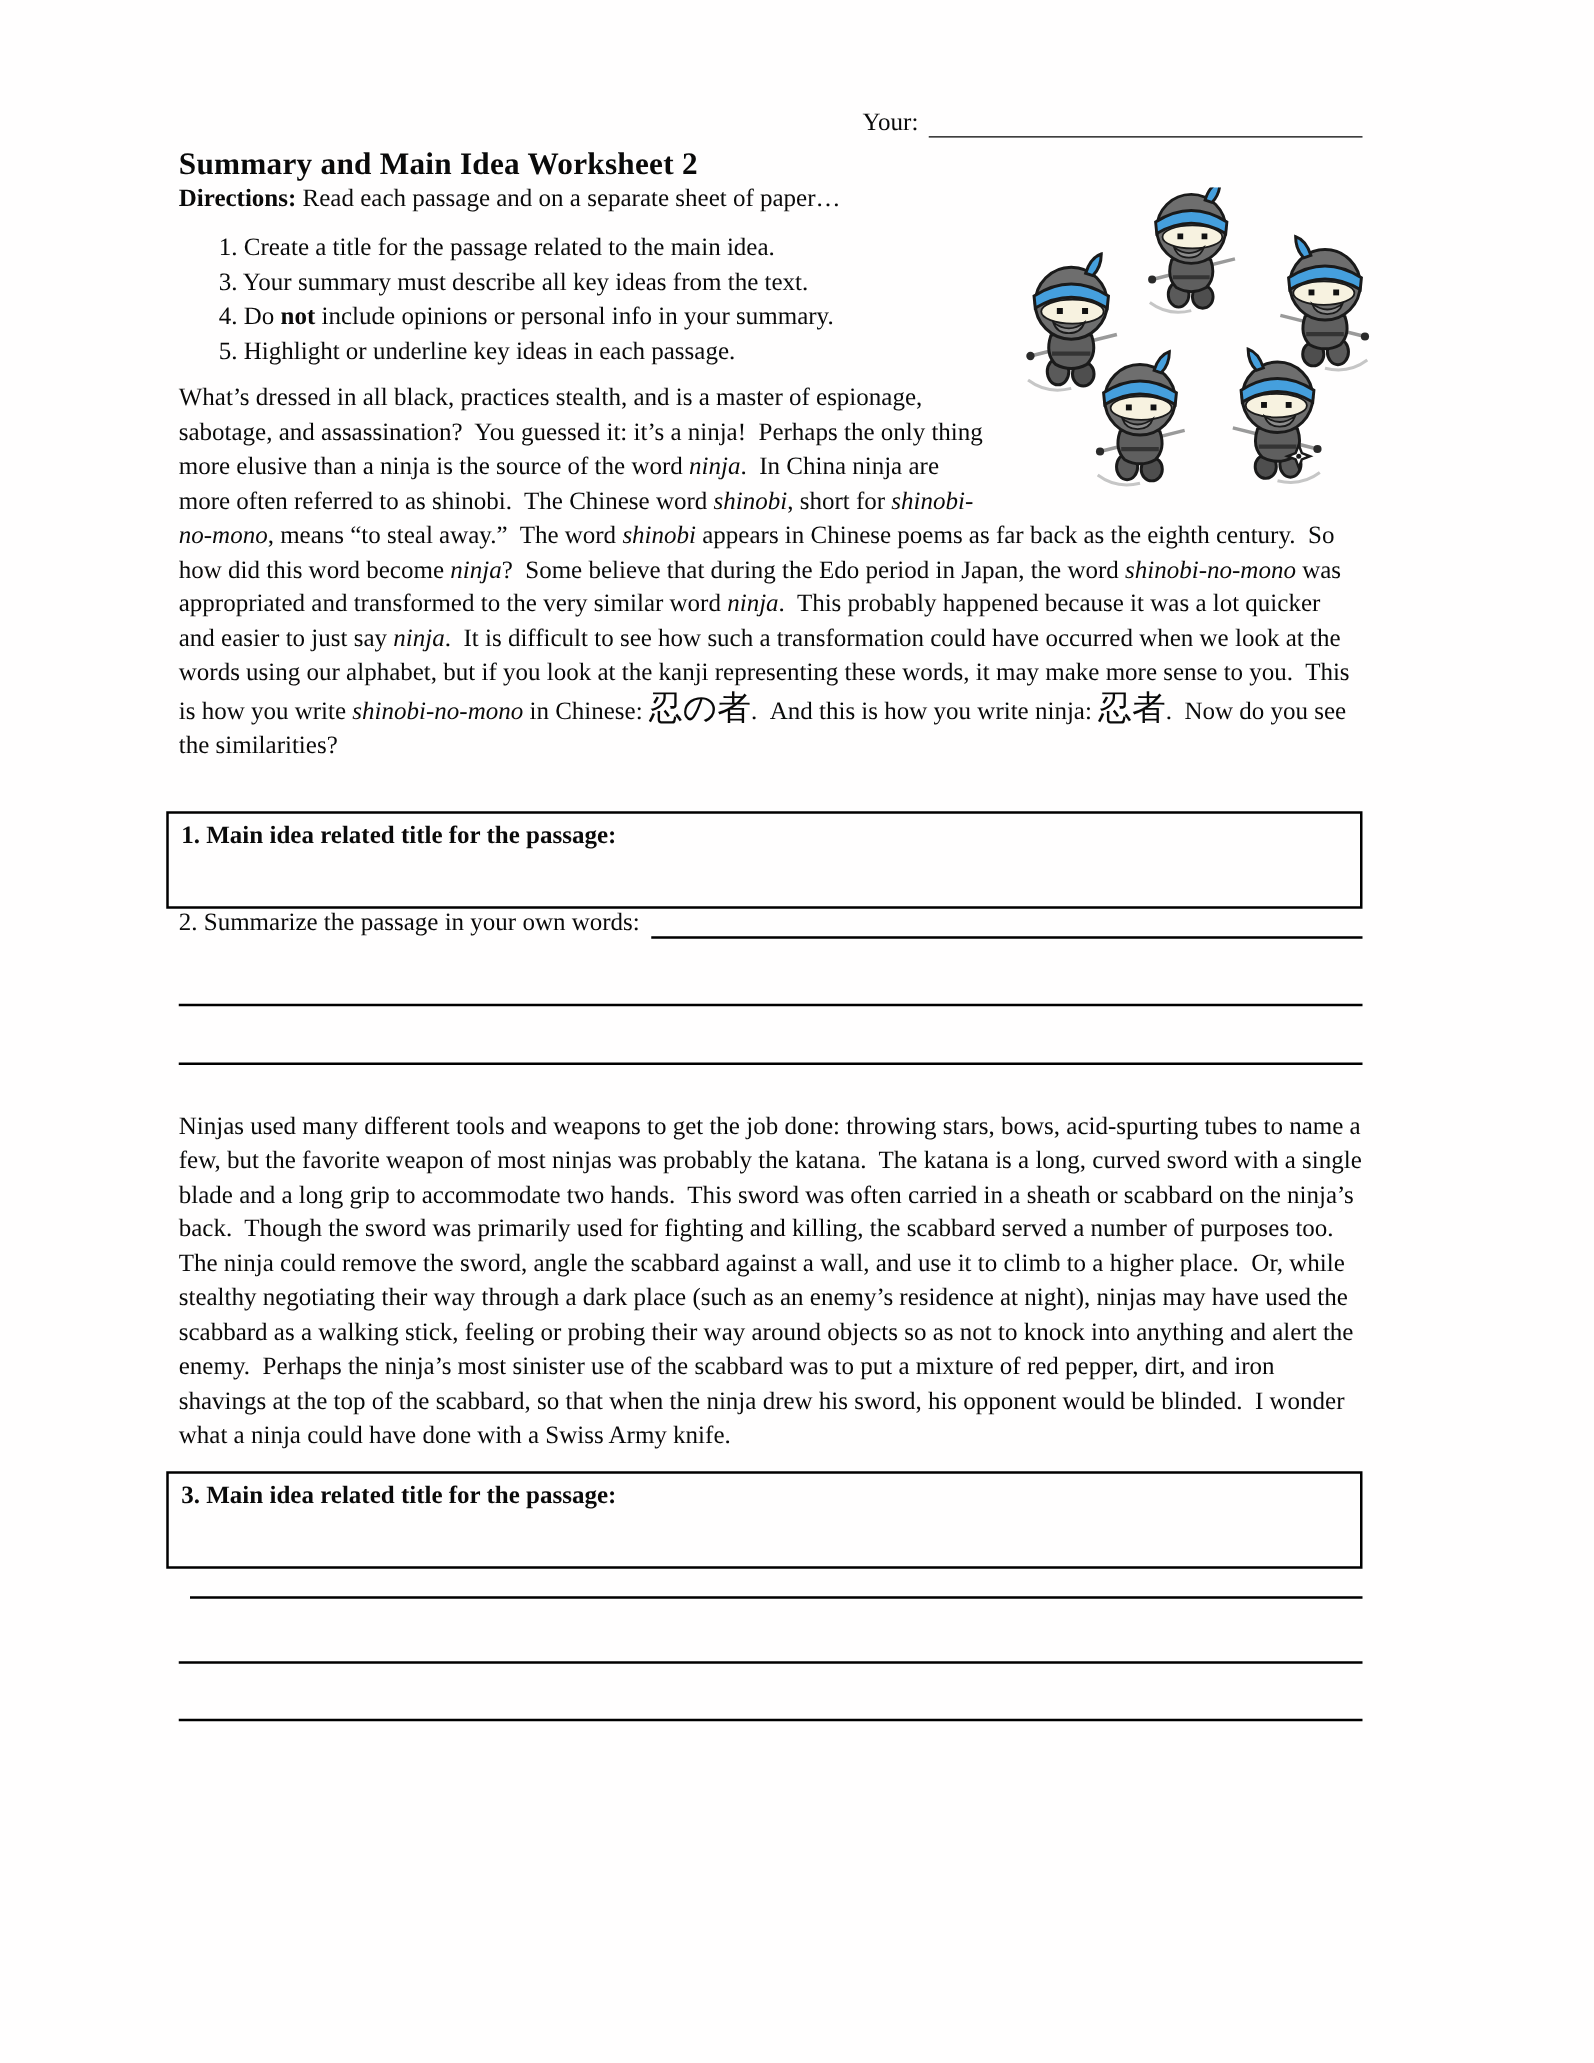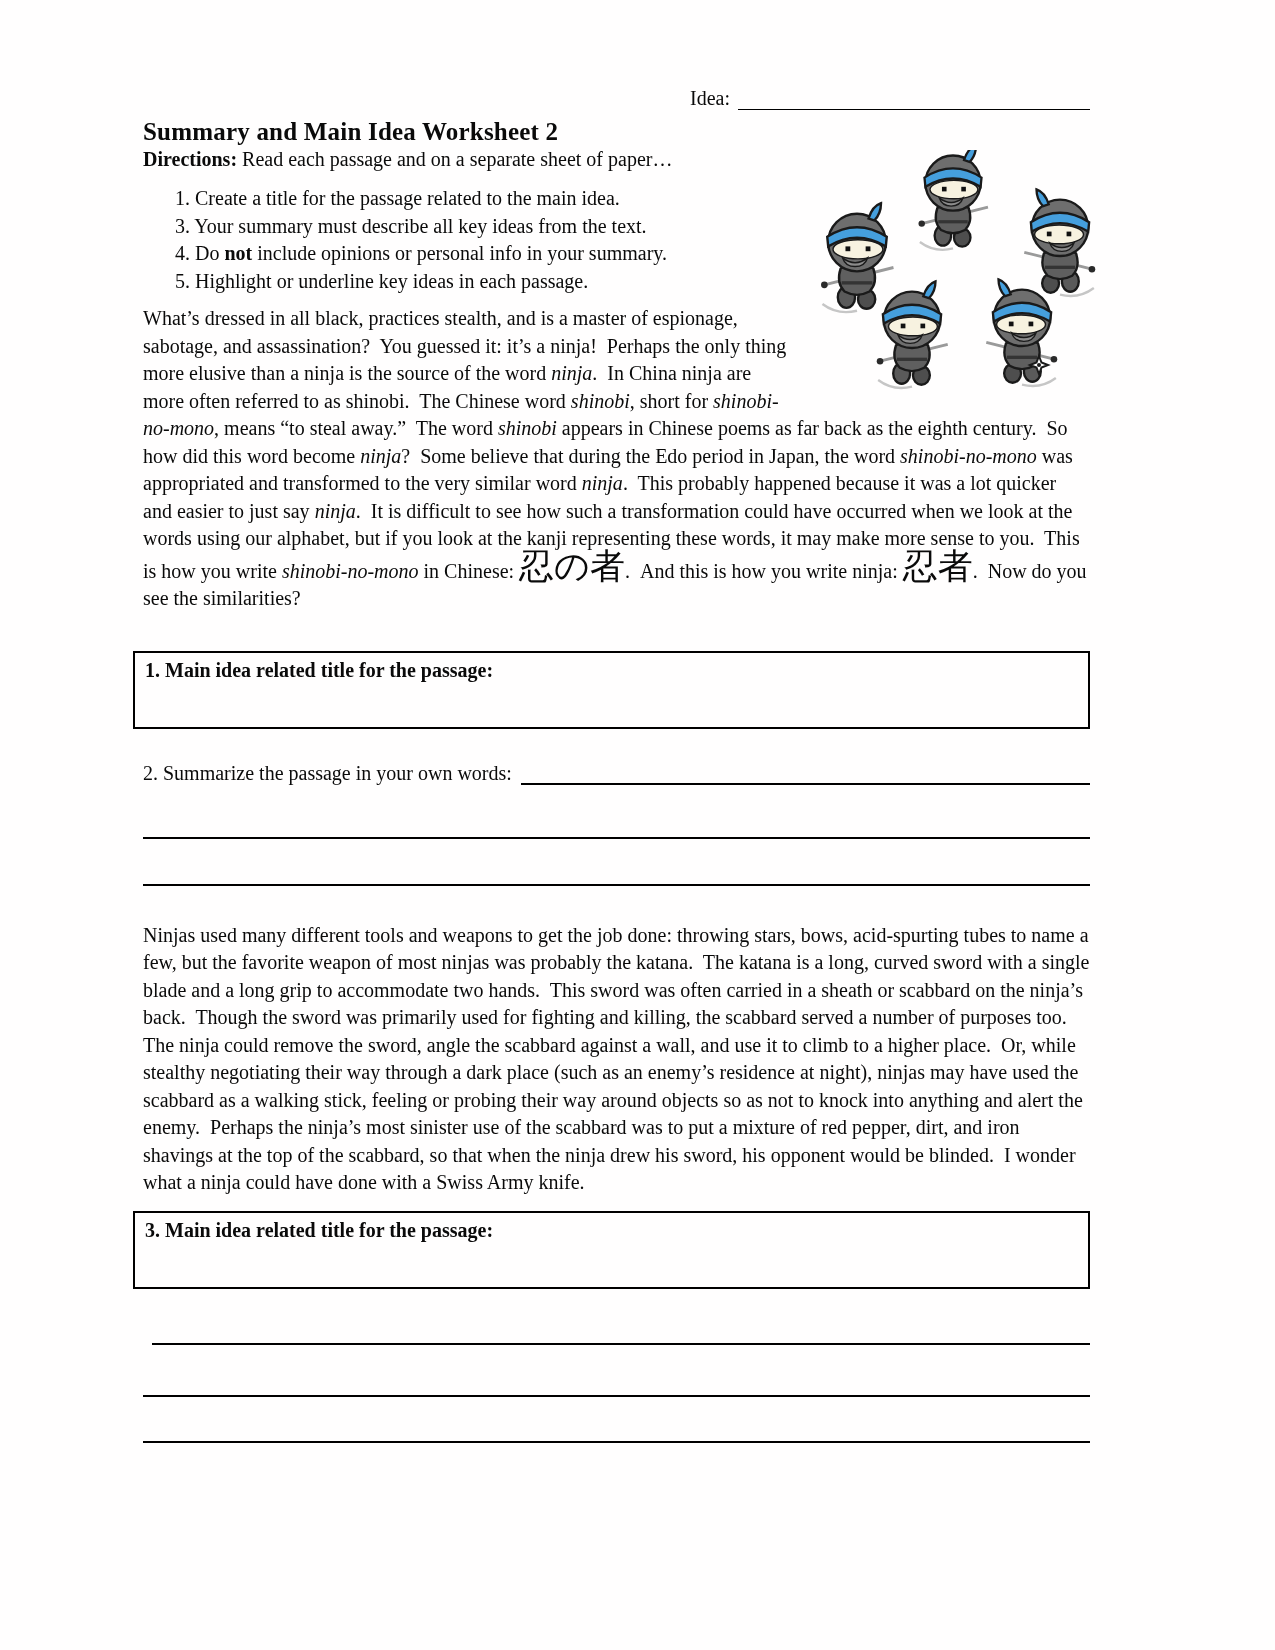--- a/index.html
+++ b/index.html
@@ -53,40 +53,39 @@
     font-size: 20px;
     line-height: 27.5px;
     white-space: pre-wrap;
     margin-top: 10px;
     text-align: left;
   }
   .passage-2 { margin-top: 36px; }
   .it { font-style: italic; }
   .bd { font-weight: bold; }
   .kj {
-    font-size: 35px;
+    font-size: 27px;
     line-height: 27.5px;
     font-family: "DejaVu Sans", sans-serif;
   }
   .answer-box {
     border: 2.5px solid #000;
     box-sizing: border-box;
     height: 78px;
     margin: 38px 0 0 -10px;
     padding: 6px 10px;
   }
   .box-3 { margin-top: 14px; }
   .box-label {
     font-weight: bold;
     font-size: 20px;
   }
   .q-row {
     display: flex;
-    align-items: flex-end;
-    margin-top: 32px;
+    align-items: center;
     font-size: 20px;
   }
   .q-row .inline-line {
     flex: 1;
     border-bottom: 2px solid #000;
     height: 22px;
     margin-left: 9px;
   }
   .full-line {
     border-bottom: 2px solid #000;
@@ -97,21 +96,21 @@
   .line-b1 { margin-top: 50px; }
   .line-b2 { margin-top: 44px; }
   .clear { clear: both; }
 </style>
 </head>
 <body>
 
 <div class="page">
 
   <div class="name-row">
-    <span>Idea:</span>
+    <span>Your:</span>
     <span class="name-line"></span>
   </div>
 
   <div class="title">Summary and Main Idea Worksheet 2</div>
 
   <div class="ninja-float">
     <svg width="305" height="242" viewBox="0 0 305 242" xmlns="http://www.w3.org/2000/svg">
       <defs>
         <g id="ninja">
           <path d="M14,100 Q30,112 50,107" stroke="#c6c6c6" fill="none" stroke-width="2.5"></path>

